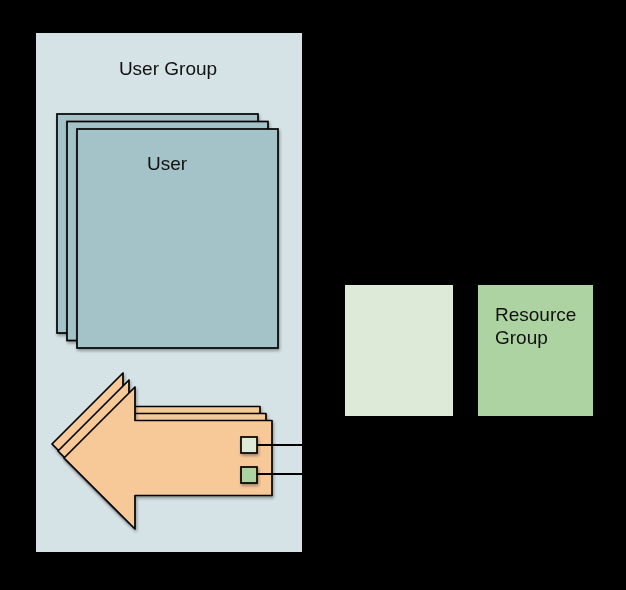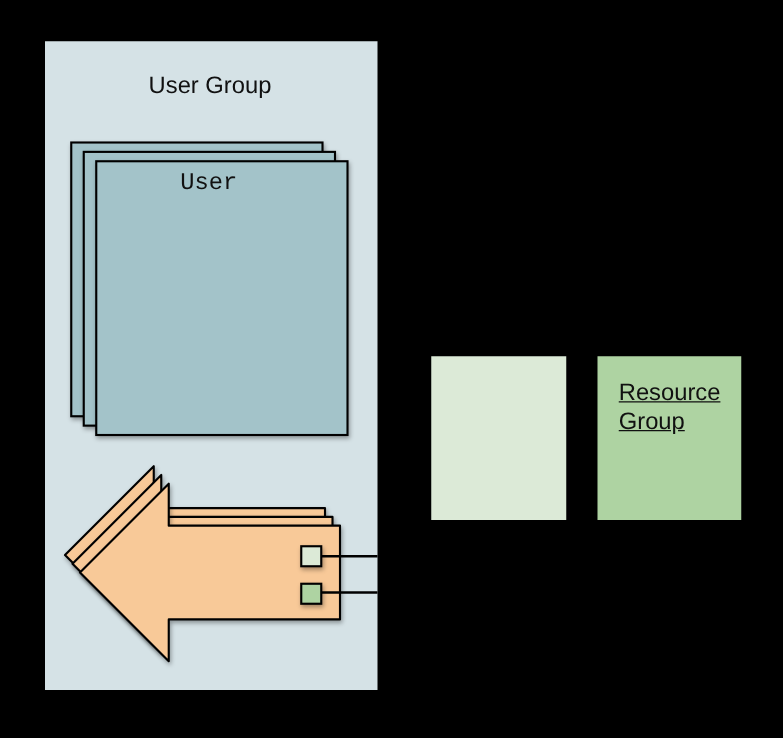--- a/index.html
+++ b/index.html
@@ -40,21 +40,20 @@
   }
   .role-label {
     left: 345px; top: 303px;
     width: 108px;
     text-align: center;
   }
   .resource-label {
     left: 495px; top: 303px;
     width: 96px;
     line-height: 23px;
-    text-decoration: underline;
   }
 </style>
 </head>
 <body>
 
 <div class="canvas">
 
   <svg class="scene" width="626" height="590" viewBox="0 0 626 590">
 
     <rect class="s-groupbox" x="36" y="33" width="266" height="519"></rect>
@@ -76,19 +75,19 @@
 
     <rect class="s-role-sq shadow" x="241" y="437" width="16" height="16"></rect>
     <rect class="s-res-sq shadow" x="241" y="467" width="16" height="16"></rect>
 
     <rect class="s-role-box" x="345" y="285" width="108" height="131"></rect>
     <rect class="s-res-box" x="478" y="285" width="115" height="131"></rect>
   </svg>
 
   <div class="label center" style="left:168px; top:69px;">User Group</div>
 
-  <div class="label center" style="left:167px; top:146px;font-family:Liberation Mono, monospace;">User</div>
+  <div class="label center" style="left:167px; top:164px;">User</div>
 
 
 
   <div class="label resource-label">Resource Group</div>
 
 </div>
 
 </body></html>

